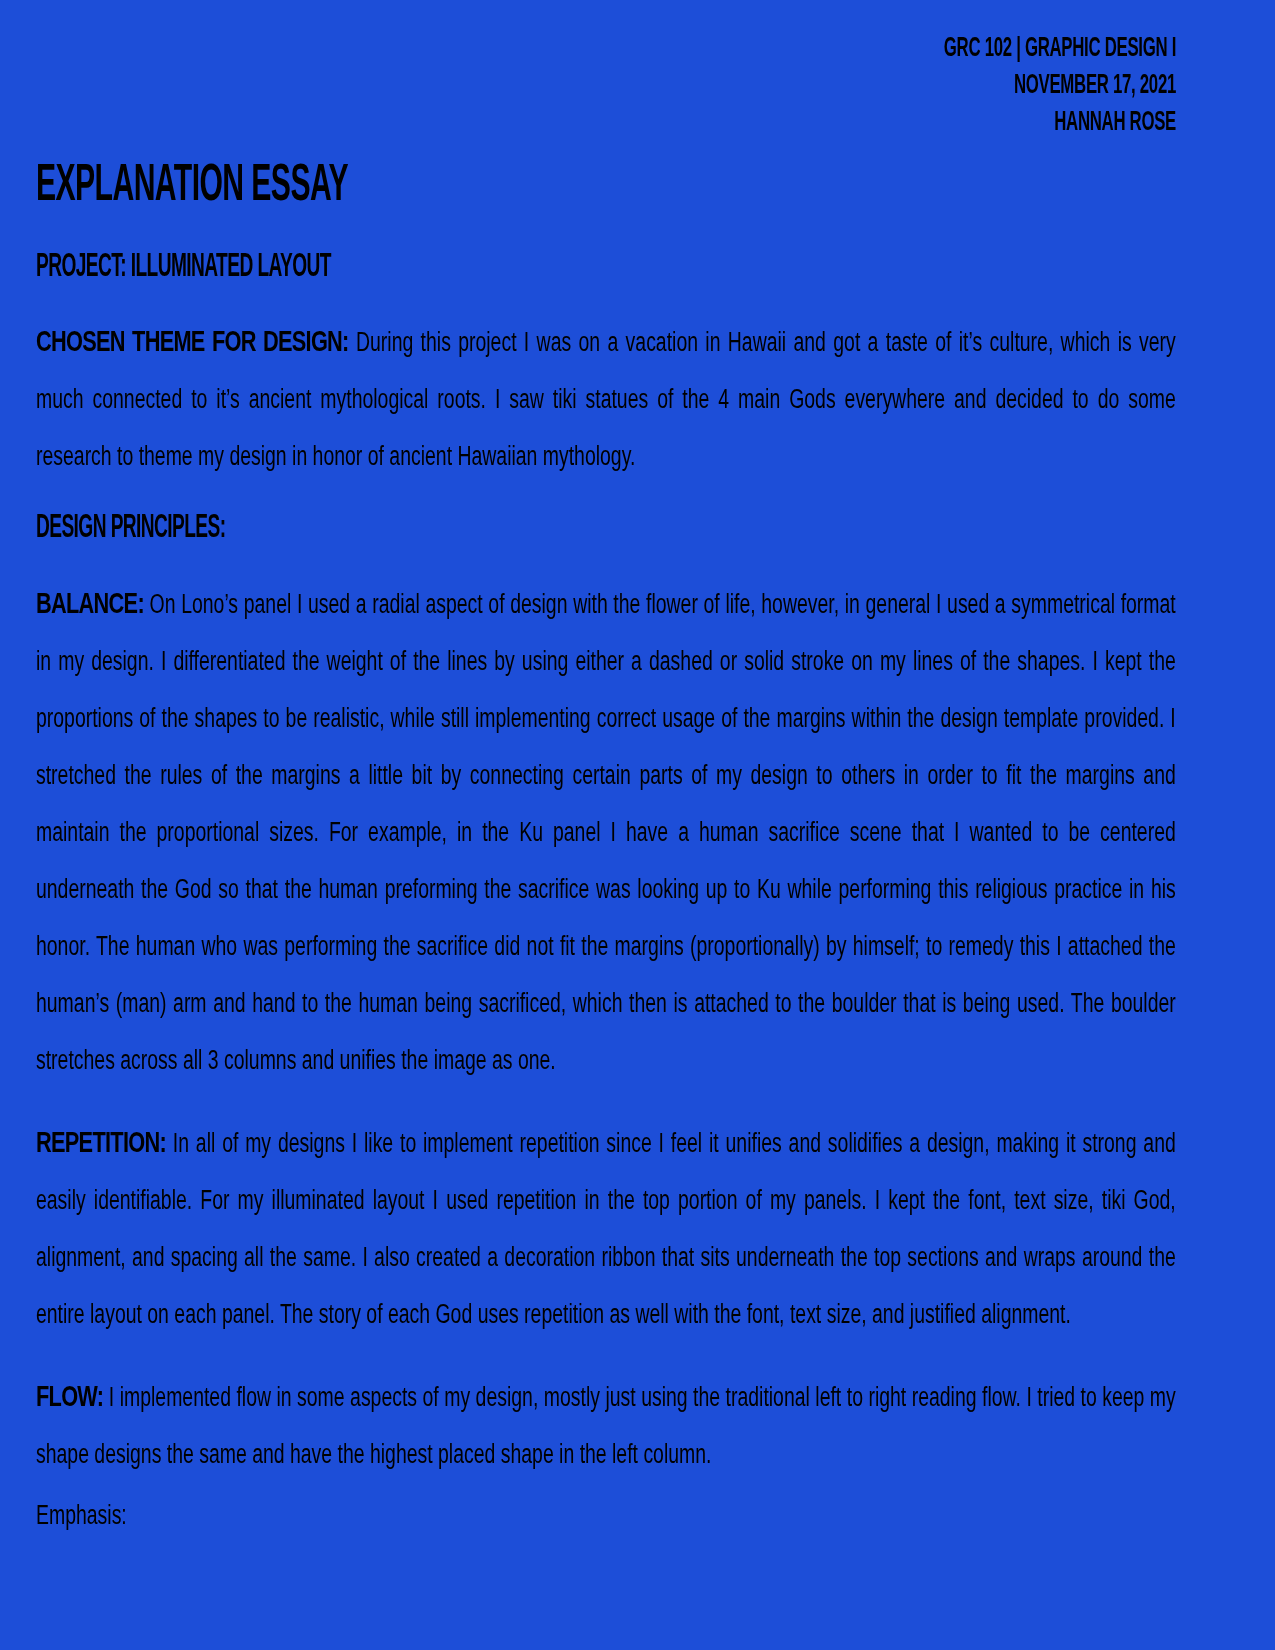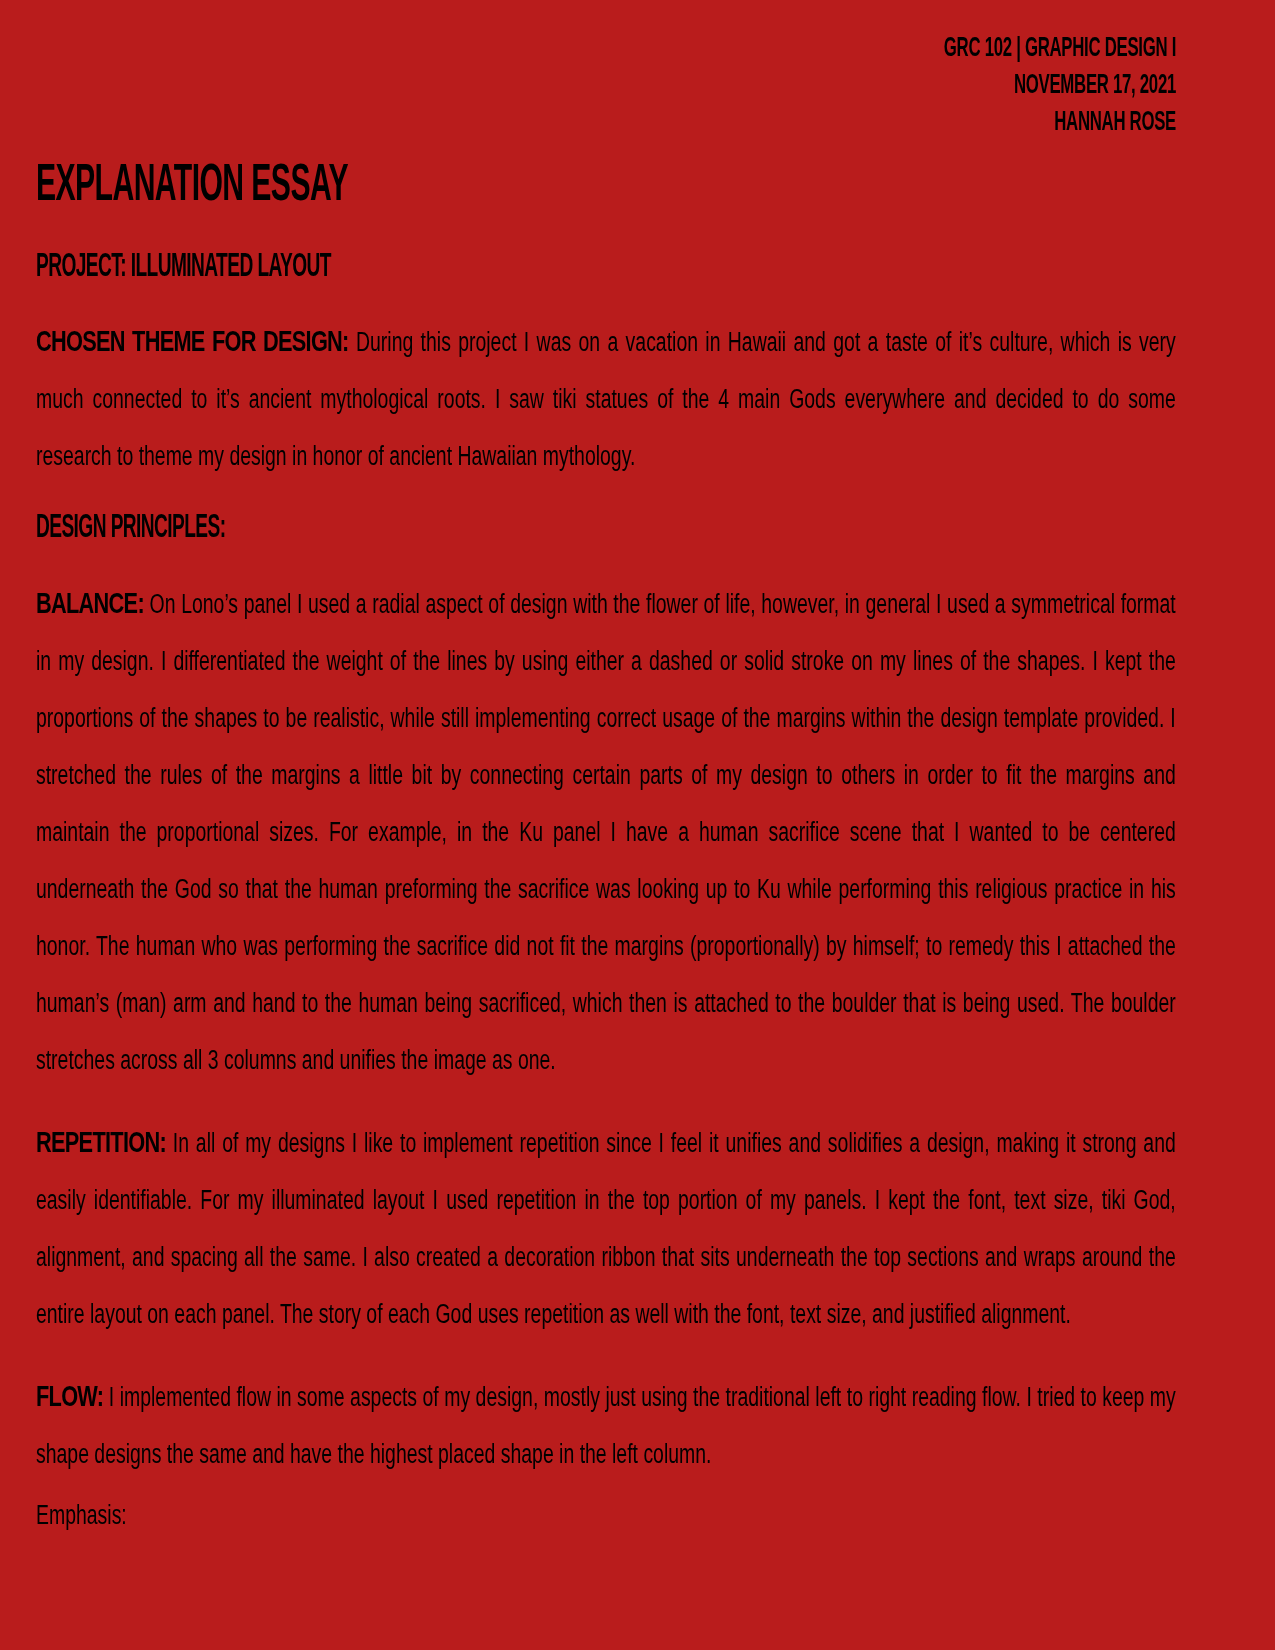--- a/index.html
+++ b/index.html
@@ -3,21 +3,21 @@
 <meta charset="utf-8">
 <style>
   * { margin: 0; padding: 0; box-sizing: border-box; }
   html, body { background: #e8e8e8; }
   body { font-family: "Liberation Sans", sans-serif; }
 
   .page {
     width: 1275px;
     height: 1650px;
     margin: 0 auto;
-    background: #b91c1c;
+    background: #1d4ed8;
     color: #000000;
     position: relative;
     overflow: hidden;
   }
 
   .content {
     position: absolute;
     left: 36px;
     top: 28px;
     width: 1140px;

